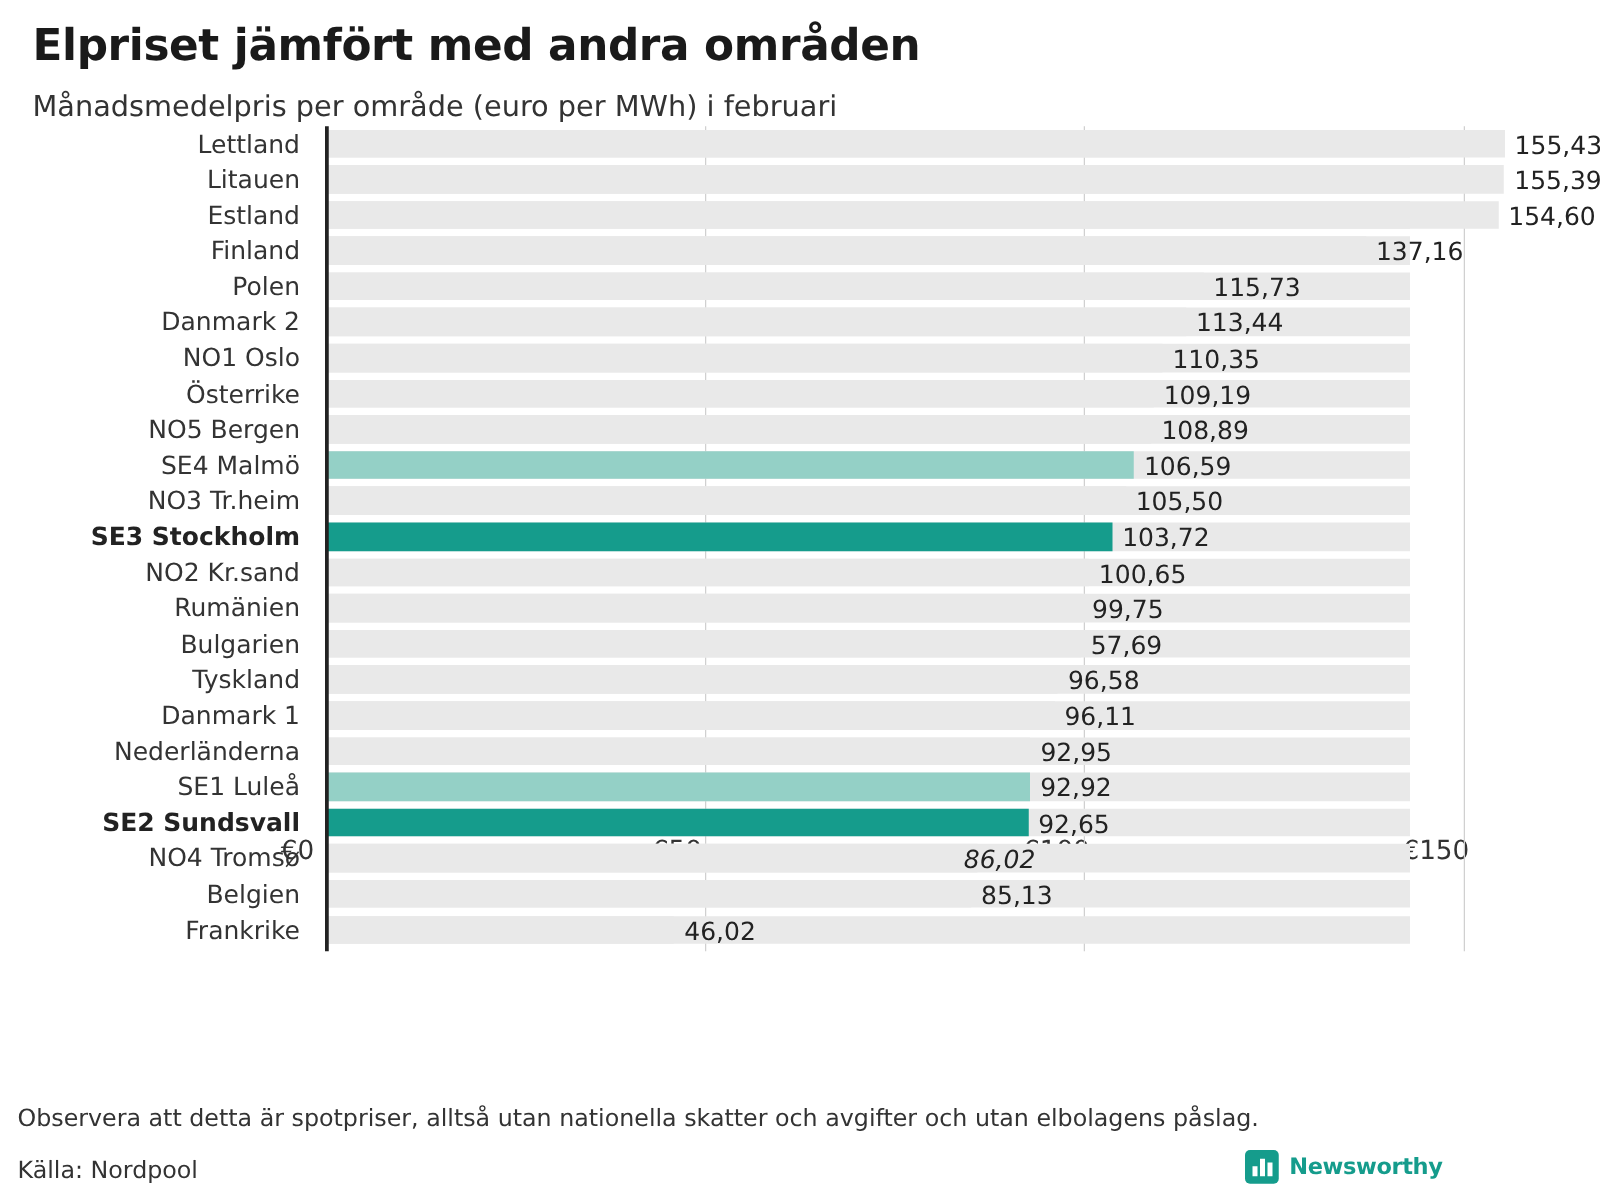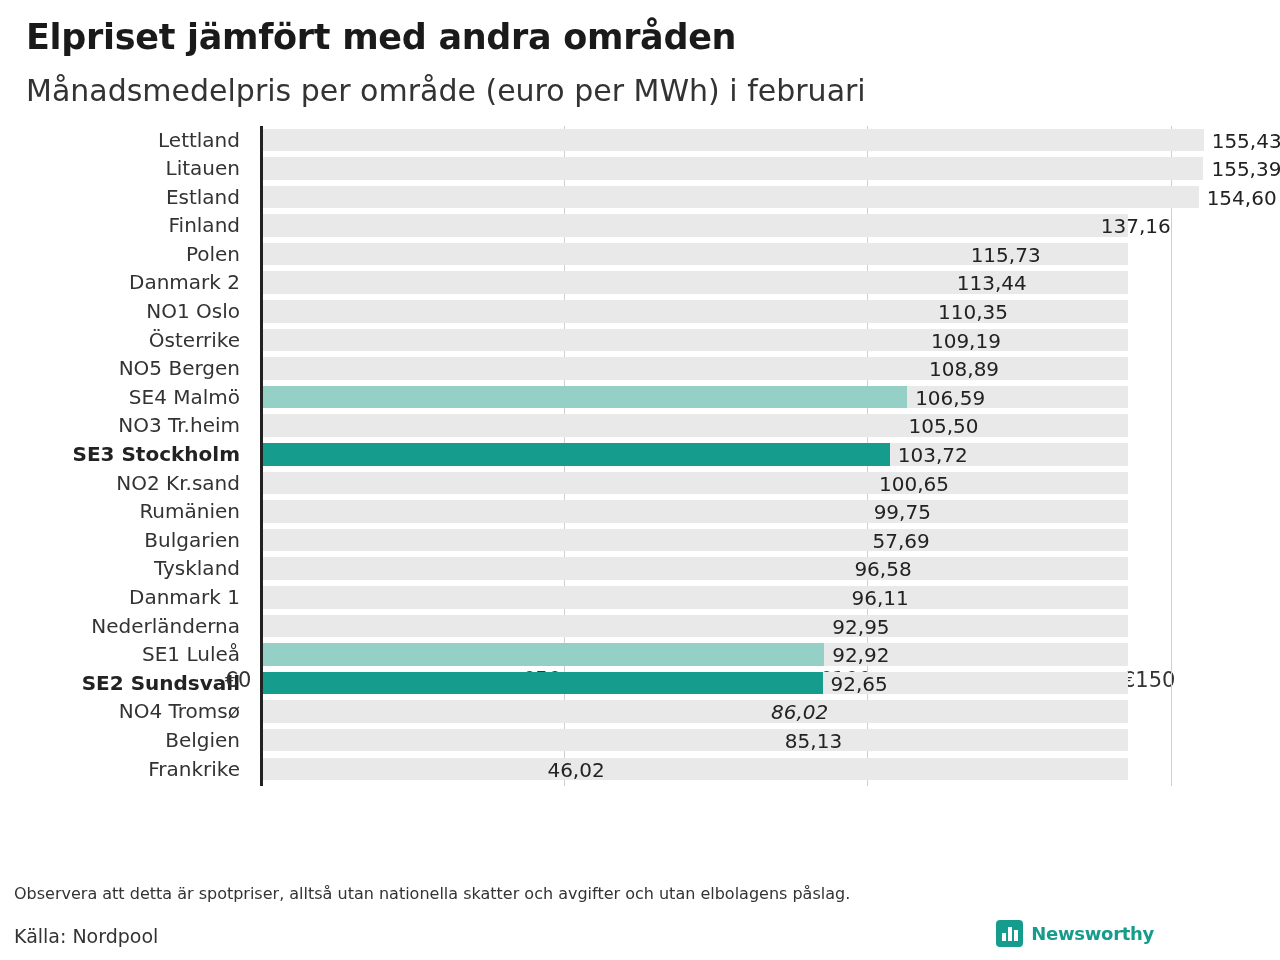--- a/index.html
+++ b/index.html
@@ -23,28 +23,28 @@
   }
   .title {
     font-size: 35px;
     font-weight: bold;
     color: #1a1a1a;
     letter-spacing: -0.3px;
     line-height: 1.1;
     margin: 4px 0 0 4px;
   }
   .subtitle {
-    font-size: 30px;
+    font-size: 23px;
     color: #333333;
     margin: 16px 0 0 4px;
     font-weight: normal;
   }
   .chart-area {
     position: relative;
-    margin-top: 18px;
+    margin-top: 2px;
     height: 665px;
     text-align: center;
   }
   .plot {
     position: absolute;
     left: 238px;
     top: 0;
     right: 22px;
     height: 660px;
   }
@@ -152,21 +152,21 @@
     top: 4px;
     font-size: 21px;
     color: #333333;
     transform: translateX(-50%);
     white-space: nowrap;
   }
   .footnote {
     position: absolute;
     left: 14px;
     top: 884px;
-    font-size: 16px;
+    font-size: 19px;
     color: #333333;
   }
   .source {
     position: absolute;
     left: 14px;
     top: 925px;
     font-size: 19px;
     color: #333333;
   }
   .brand {

